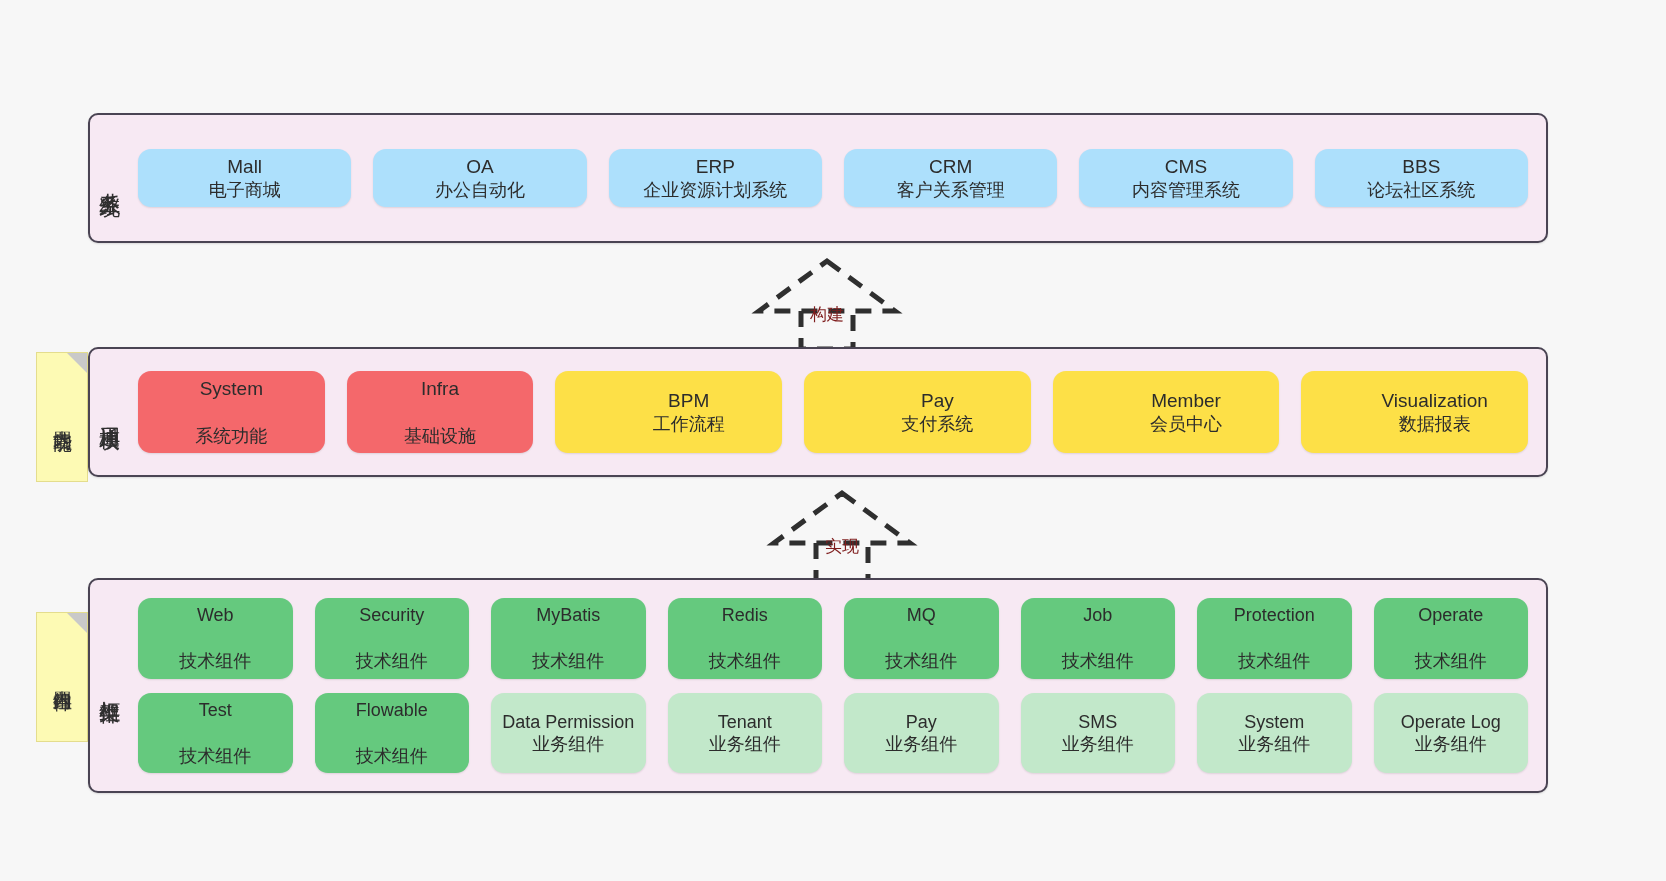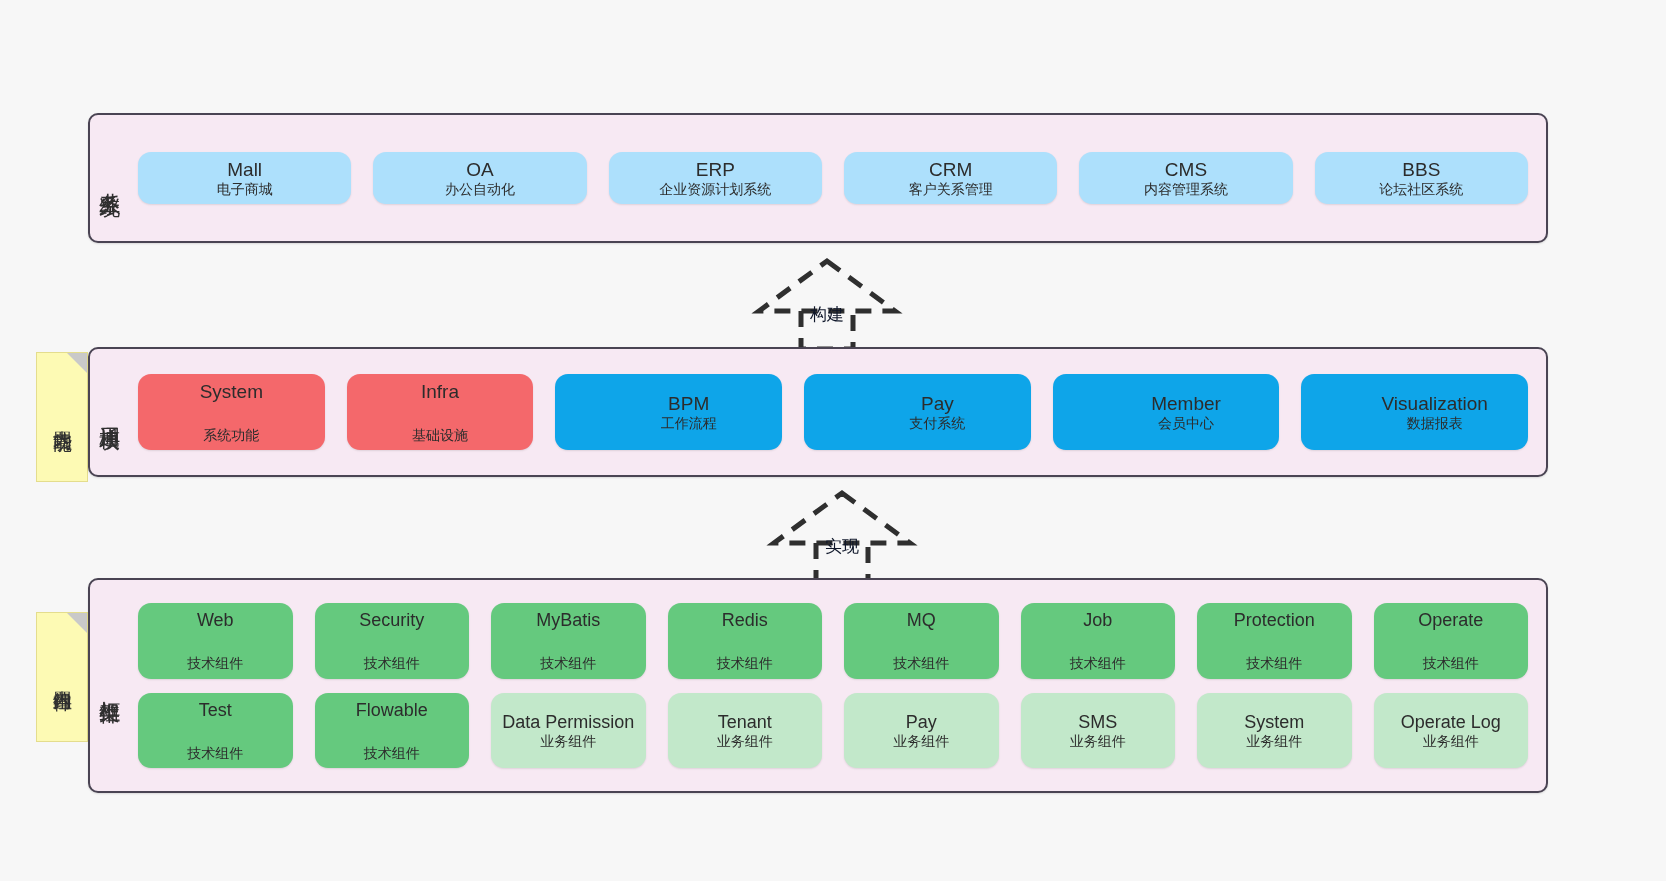--- a/index.html
+++ b/index.html
@@ -67,26 +67,26 @@
     align-items: center;
     justify-content: center;
     text-align: center;
     font-size: 19px;
     line-height: 1.24;
     color: #2c2c2c;
     box-sizing: border-box;
     padding: 6px 4px;
     box-shadow: 0 1px 2px rgba(0,0,0,0.10);
   }
-  .cell .cn { font-size: 14px; font-family: Liberation Serif, serif; }
+  .cell .cn { font-size: 18px; font-family: Liberation Serif, serif; }
 
   
   .c-blue        { background: #ade0fc; }
   .c-red         { background: #f4686b; gap: 24px; }
-  .c-pink        { background: #0ea5e9; padding-left: 44px; }
+  .c-pink        { background: #fde047; padding-left: 44px; }
   .c-green       { background: #65c97e; gap: 24px; }
   .c-green-light { background: #c2e8ca; }
 
   
   #layer-business  { left: 88px;  top: 113px; width: 1460px; height: 130px; }
   #layer-modules   { left: 88px;  top: 347px; width: 1460px; height: 130px; }
   #layer-framework { left: 88px;  top: 578px; width: 1460px; height: 215px; }
   #layer-framework .cell { font-size: 18px; }
 
   
@@ -125,21 +125,21 @@
     width: 180px;
     height: 96px;
   }
   .arrow svg { display: block; width: 180px; height: 96px; }
   .arrow-label {
     position: absolute;
     left: 0; right: 0;
     top: 46px;
     text-align: center;
     font-size: 17px;
-    color: #0f172a;
+    color: #7f1d1d;
     user-select: none;
     pointer-events: none;
   }
   #arrow-build   { left: 737px; top: 257px; }
   #arrow-realize { left: 752px; top: 489px; }
 </style>
 </head>
 <body>
 
 <div id="canvas">

